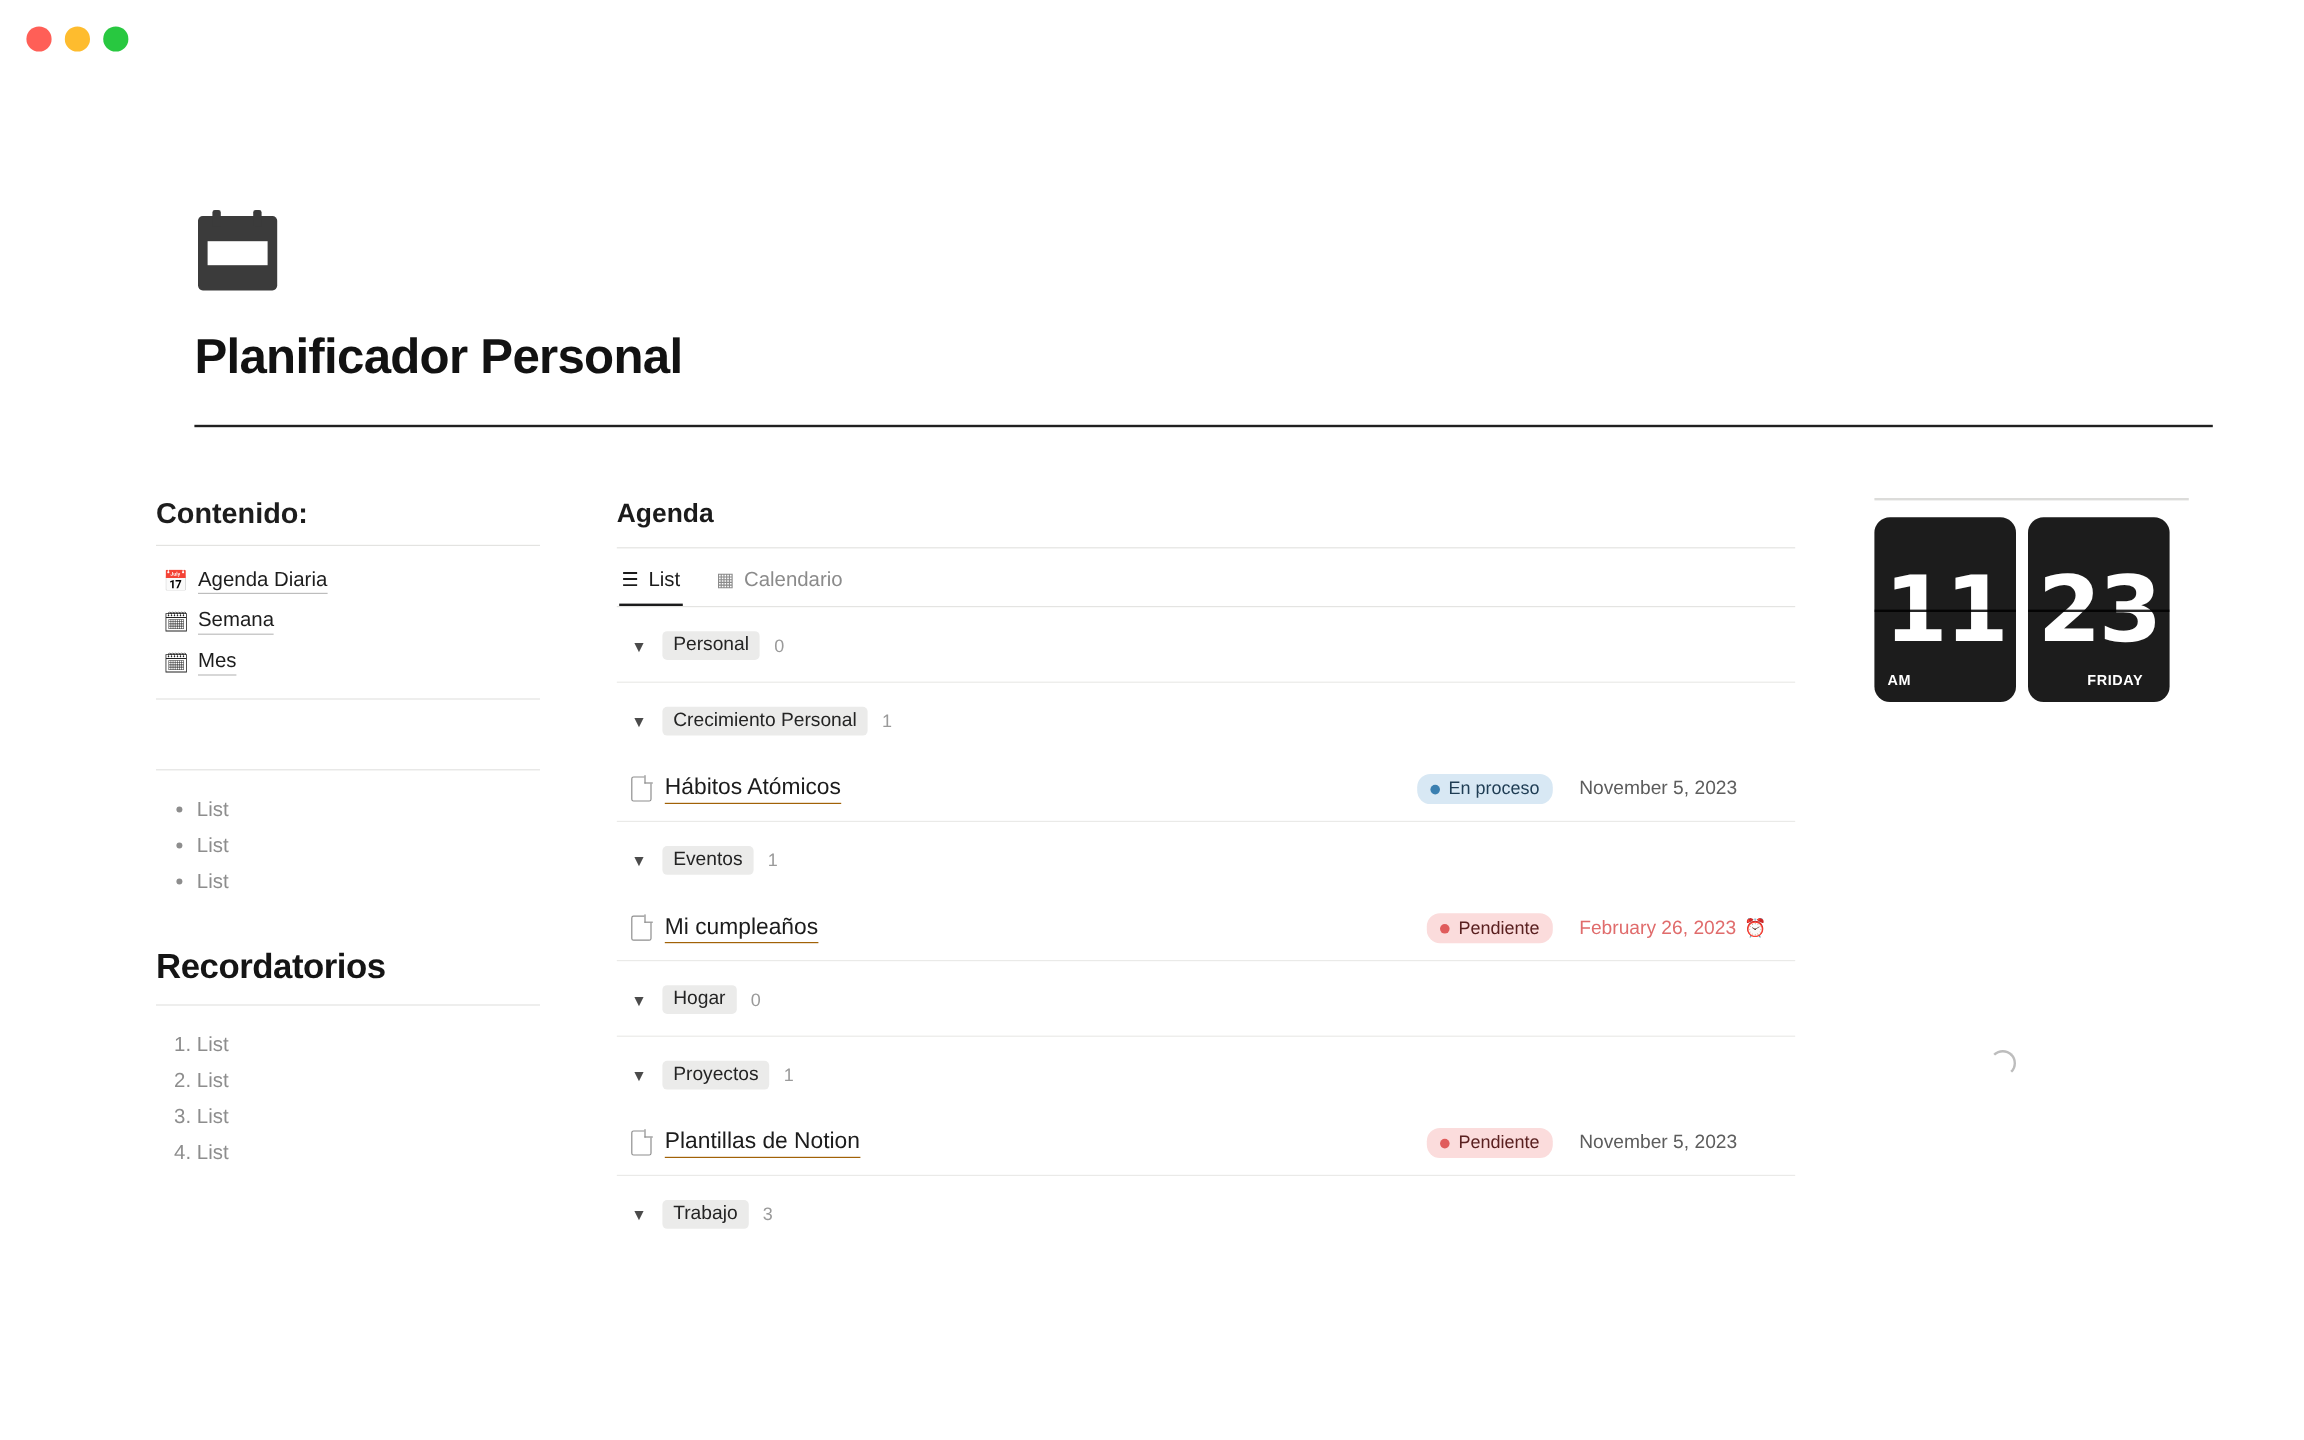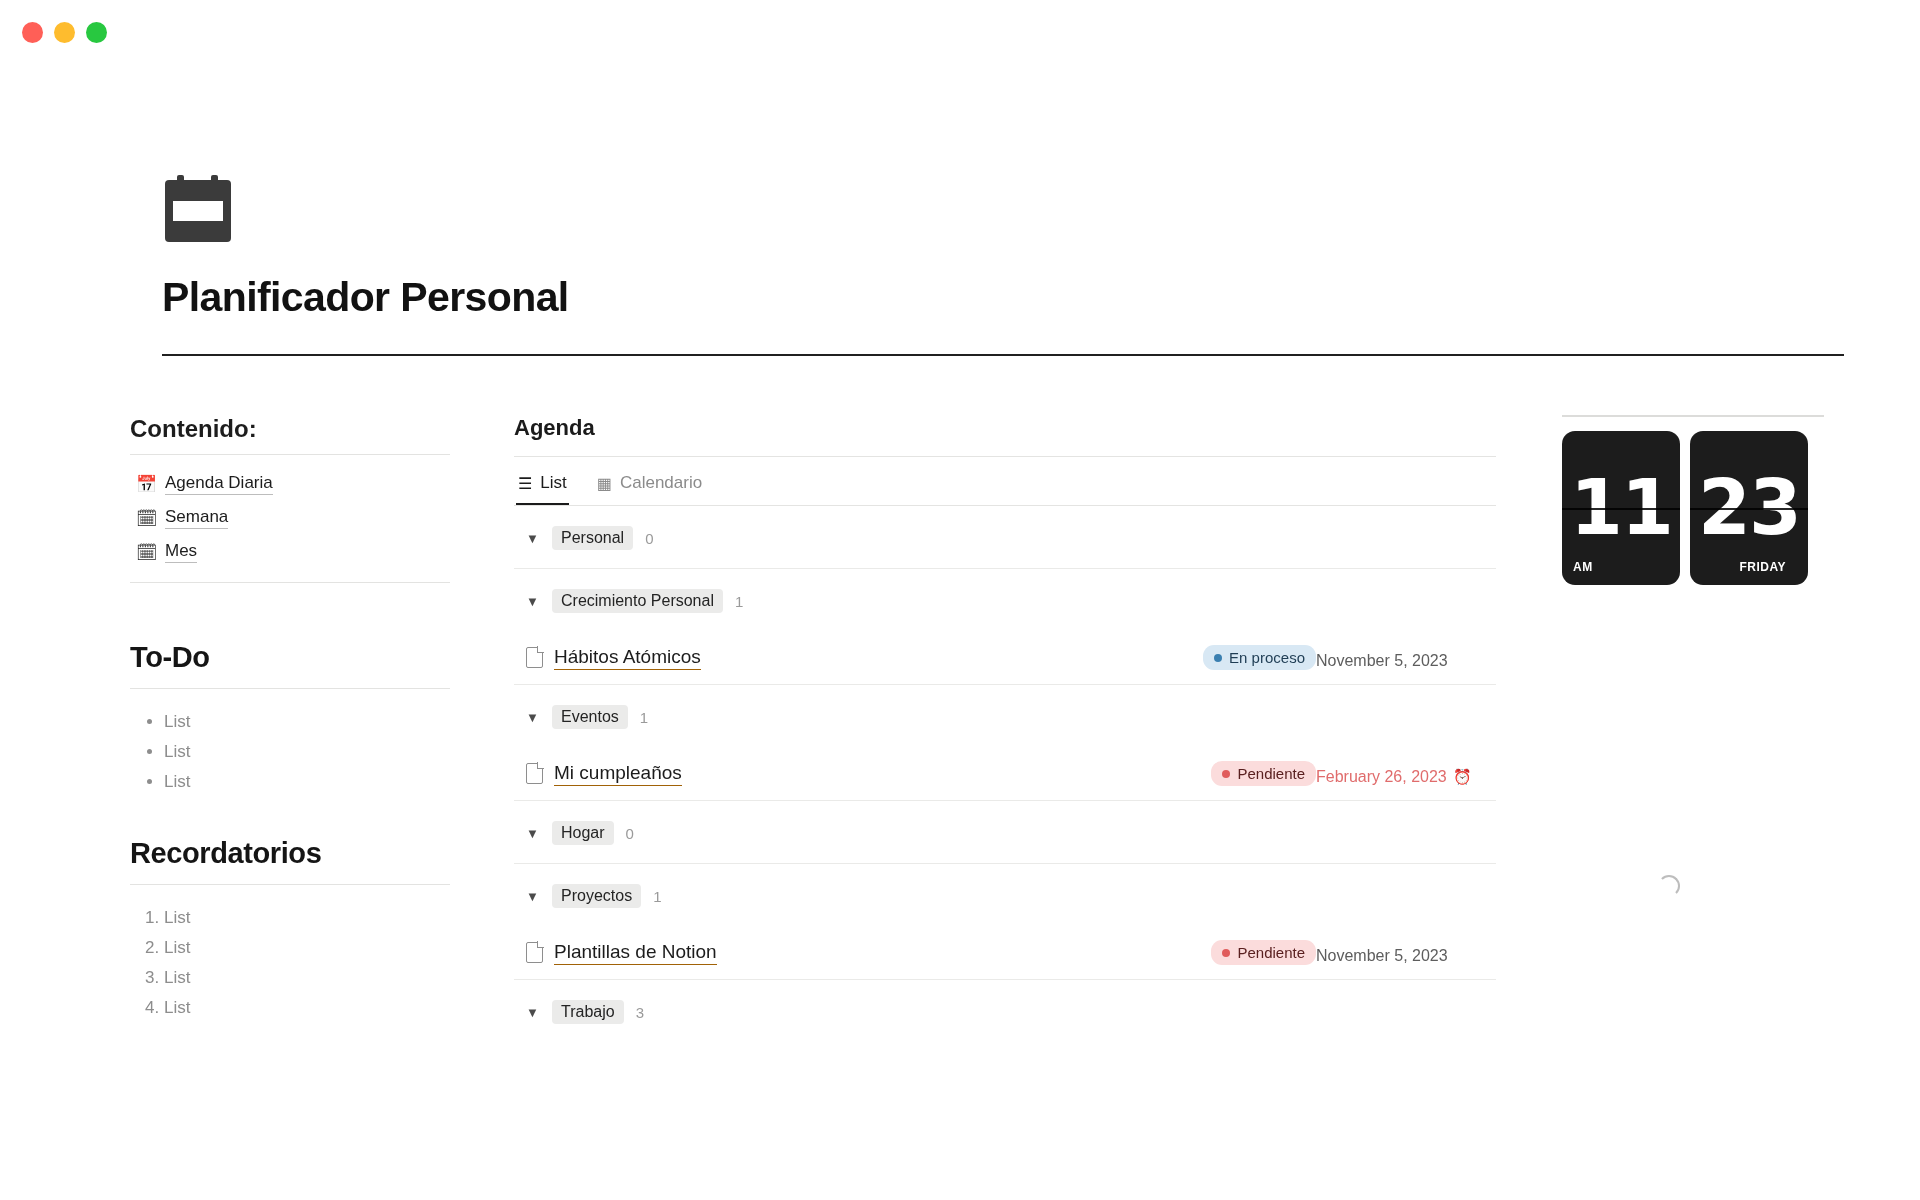--- a/index.html
+++ b/index.html
@@ -241,21 +241,22 @@
   }
   .entry-title {
     font-size: 19px;
     color: #1c1c1c;
     border-bottom: 1px solid #a16207;
     padding-bottom: 1px;
     cursor: pointer;
   }
   .entry-right {
     display: flex;
-    align-items: flex-end;
+    align-items: center;
+    gap: 22px;
     flex: 0 0 auto;
   }
   .status-pill {
     display: inline-flex;
     align-items: center;
     gap: 7px;
     border-radius: 11px;
     padding: 4px 11px;
     font-size: 15px;
   }
@@ -387,21 +388,20 @@
         </div>
         <div class="toc-item">
           <span class="toc-ico">🗓</span>
           <span class="toc-label">Mes</span>
         </div>
       </div>
       <div class="hr-thin"></div>
 
       <div class="block-gap-lg"></div>
 
-      <div class="section-heading">To-Do</div>
       <div class="hr-thin"></div>
       <ul class="plain-list">
         <li>List</li>
         <li>List</li>
         <li>List</li>
       </ul>
 
       <div class="block-gap-md"></div>
 
       <div class="section-heading">Recordatorios</div>

